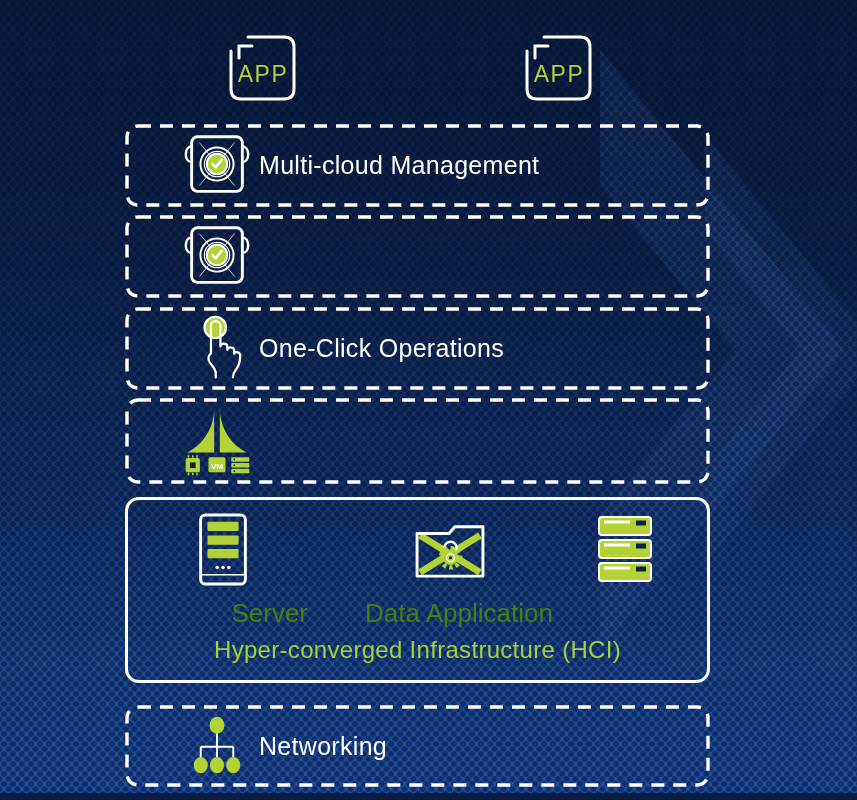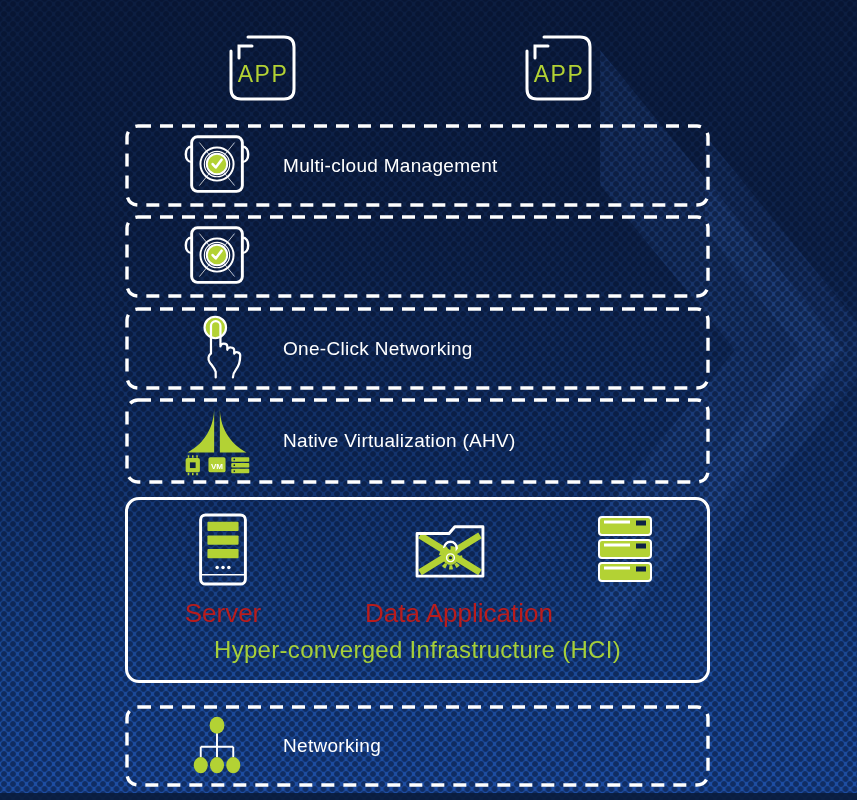--- a/index.html
+++ b/index.html
@@ -19,29 +19,29 @@
   }
   .chevron-layer{position:absolute;inset:0;z-index:1;pointer-events:none;}
   .bottom-strip{position:absolute;left:0;bottom:0;width:857px;height:7px;background:#0a1c3c;opacity:.9;z-index:4;}
   .stage{position:absolute;inset:0;z-index:3;border-radius:30px;}
 
   .app-box{position:absolute;width:71px;height:70px;}
   .layer{position:absolute;left:125px;width:585px;}
   .dash-border,.solid-border{position:absolute;left:0;top:0;}
   .row{position:absolute;inset:0;display:flex;align-items:center;padding-left:50px;box-sizing:border-box;}
   .icon-wrap{width:84px;display:flex;justify-content:center;align-items:center;flex:0 0 84px;}
-  .row-label{color:#ffffff;font-size:19px;letter-spacing:.3px;margin-left:24px;white-space:nowrap;}
+  .row-label{color:#ffffff;font-size:25px;letter-spacing:.3px;white-space:nowrap;}
 
   .hci-box{
     position:absolute;left:125px;top:497px;width:585px;height:186px;
     border:3px solid #ffffff;border-radius:14px;box-sizing:border-box;
   }
   .hci-col{position:absolute;top:10px;width:170px;text-align:center;}
   .hci-icon{height:80px;display:flex;align-items:center;justify-content:center;}
-  .hci-label{color:#b91c1c;font-size:26px;margin-top:8px;white-space:nowrap;}
+  .hci-label{color:#4d7c0f;font-size:26px;margin-top:8px;white-space:nowrap;text-align:right;}
   .hci-title{
     position:absolute;left:0;right:0;bottom:16px;text-align:center;
     color:#a6cf39;font-size:24px;letter-spacing:.3px;
   }
   svg text{font-family:"Liberation Sans",sans-serif;}
 </style>
 </head>
 <body>
 
 <svg class="chevron-layer" width="857" height="800" viewBox="0 0 857 800">
@@ -117,21 +117,21 @@
     </svg>
     <div class="row">
       <span class="icon-wrap">
         <svg width="62" height="74" viewBox="0 0 72 86">
           <circle cx="34" cy="18" r="12.5" fill="#b3d234" stroke="#fff" stroke-width="2.5"></circle>
           <path d="M29,48 V16 a5.5,5.5 0 0 1 11,0 V38" fill="none" stroke="#fff" stroke-width="2.6" stroke-linecap="round"></path>
           <path d="M40,40 c0,-4.5 8,-4.5 8,0 v4 c0,-4 8,-3.5 8,0.5 v4 c1.5,-3 7,-2 7,2 c0,7 -1.5,12 -5,16.5 c-2.5,3.2 -3.5,6 -3.5,9" fill="none" stroke="#fff" stroke-width="2.6" stroke-linecap="round" stroke-linejoin="round"></path>
           <path d="M29,48 c-3,2.5 -4,7 -1.5,10.5 c2.5,3.5 5.5,6.5 7,11 l0,6.5" fill="none" stroke="#fff" stroke-width="2.6" stroke-linecap="round"></path>
         </svg>
       </span>
-      <span class="row-label">One-Click Networking</span>
+      <span class="row-label">One-Click Operations</span>
     </div>
   </div>
 
   <div class="layer" style="top:398px;height:86px;">
     <svg class="dash-border" width="585" height="86">
       <rect x="2" y="2" width="581" height="82" rx="11" fill="none" stroke="#fff" stroke-width="3.4" stroke-dasharray="13 9"></rect>
     </svg>
     <div class="row">
       <span class="icon-wrap">
         <svg width="76" height="76" viewBox="0 0 80 80">
@@ -149,21 +149,20 @@
           <g>
             <rect x="55" y="57" width="19" height="4.8" rx="1" fill="#b3d234"></rect>
             <rect x="55" y="63.1" width="19" height="4.8" rx="1" fill="#b3d234"></rect>
             <rect x="55" y="69.2" width="19" height="4.8" rx="1" fill="#b3d234"></rect>
             <circle cx="58.2" cy="59.4" r="0.9" fill="#0d2145"></circle>
             <circle cx="58.2" cy="65.5" r="0.9" fill="#0d2145"></circle>
             <circle cx="58.2" cy="71.6" r="0.9" fill="#0d2145"></circle>
           </g>
         </svg>
       </span>
-      <span class="row-label">Native Virtualization (AHV)</span>
     </div>
   </div>
 
   <div class="hci-box">
     <div class="hci-col" style="left:10px;">
       <div class="hci-icon">
         <svg width="52" height="74" viewBox="0 0 52 76">
           <rect x="3" y="2" width="46" height="71" rx="5" fill="none" stroke="#fff" stroke-width="3"></rect>
           <rect x="10" y="9" width="32" height="9.5" rx="1" fill="#b3d234"></rect>
           <rect x="10" y="23" width="32" height="9.5" rx="1" fill="#b3d234"></rect>

